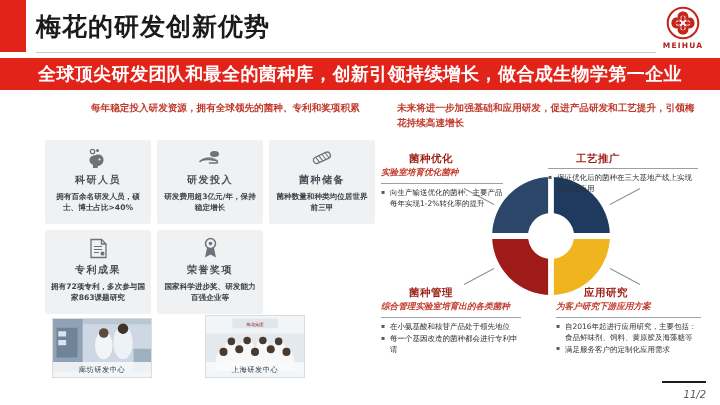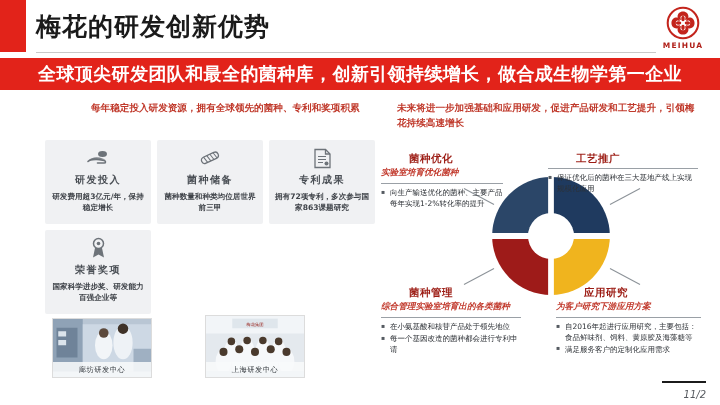--- a/index.html
+++ b/index.html
@@ -184,20 +184,32 @@
 
   <div class="banner">
     <span class="banner-txt">全球顶尖研发团队和最全的菌种库，创新引领持续增长，做合成生物学第一企业</span>
   </div>
 
   <div class="lead left">每年稳定投入研发资源，拥有全球领先的菌种、专利和奖项积累</div>
   <div class="lead right">未来将进一步加强基础和应用研发，促进产品研发和工艺提升，引领梅花持续高速增长</div>
 
   <div class="cards">
 
+    <div class="card">
+      <div class="card-icon">
+        <svg width="24" height="20" viewBox="0 0 48 40">
+          <circle cx="13" cy="7" r="4.4" fill="none" stroke="#6d7379" stroke-width="2.6"></circle>
+          <circle cx="23" cy="5" r="3" fill="#6d7379"></circle>
+          <path d="M20 14 c8 -3 14 2 15 8 c1 7 -4 13 -11 14 l-1 4 h-9 l0 -6 c-5 -2 -8 -7 -7 -12 c1 -5 6 -7 13 -8z" fill="#6d7379"></path>
+          <circle cx="27" cy="23" r="2" fill="#ffffff"></circle>
+        </svg>
+      </div>
+      <div class="card-title">科研人员</div>
+      <div class="card-desc">拥有百余名研发人员，硕士、博士占比&gt;40%</div>
+    </div>
 
 
     <div class="card">
       <div class="card-icon">
         <svg width="25" height="20" viewBox="0 0 50 40">
           <ellipse cx="33" cy="12" rx="9" ry="6" fill="#6d7379"></ellipse>
           <path d="M4 27 c6 -5 13 -6 20 -4 l12 2 c4 1 4 5 0 5 l-13 0" fill="none" stroke="#6d7379" stroke-width="3.2" stroke-linecap="round"></path>
           <path d="M3 26 c8 -8 20 -9 30 -5 l6 2" fill="#6d7379" opacity="0.85"></path>
         </svg>
       </div>

